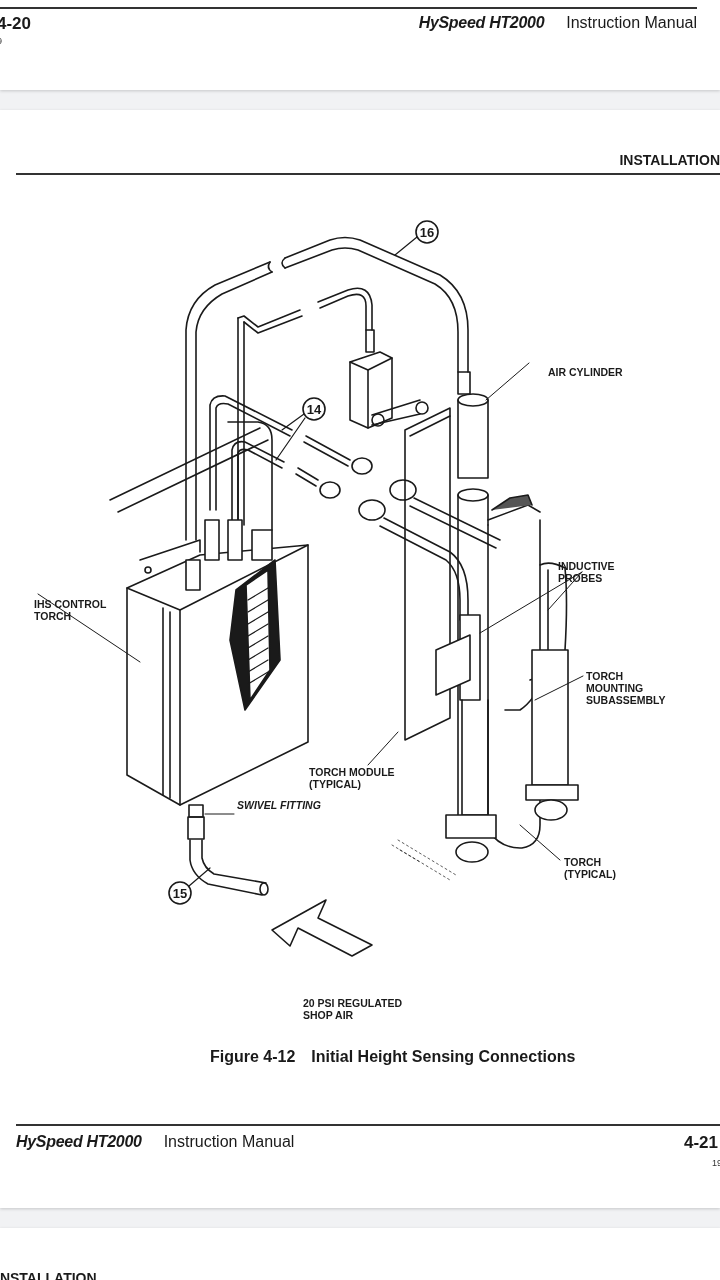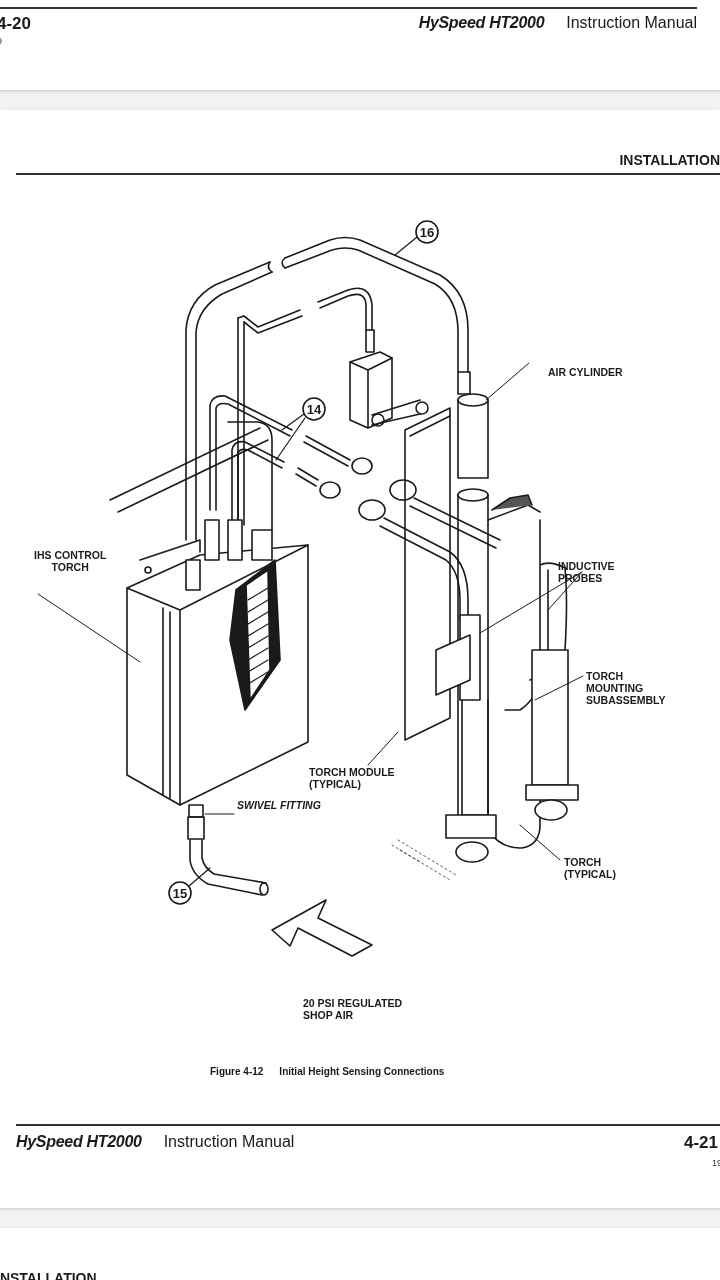--- a/index.html
+++ b/index.html
@@ -12,21 +12,21 @@
 
   .rule { position:absolute; height:2px; background:#333; }
   .hdr-pagenum { position:absolute; font-weight:bold; font-size:17px; }
   .hdr-small { position:absolute; font-size:9px; color:#333; }
   .manual-title { position:absolute; font-size:16px; white-space:nowrap; }
   .manual-title .brand { font-weight:bold; font-style:italic; letter-spacing:-0.3px; margin-right:22px; }
   .section-title { position:absolute; font-weight:bold; font-size:14px; white-space:nowrap; }
 
   svg.figure { position:absolute; left:0; top:0; width:720px; }
   .callout { position:absolute; font-weight:bold; font-size:10.5px; line-height:12px; color:#1a1a1a; white-space:nowrap; }
-  .fig-caption { position:absolute; font-weight:bold; font-size:10px; white-space:nowrap;margin-top:18px; }
+  .fig-caption { position:absolute; font-weight:bold; font-size:16px; white-space:nowrap; }
   .fig-caption span + span { margin-left:16px; }
 </style>
 </head>
 <body>
 
 <div class="page" id="page-top">
   <div class="rule" style="left:0;top:17px;width:697px;"></div>
   <div class="hdr-pagenum" style="left:-3px;top:24px;">4-20</div>
   <div class="hdr-small" style="left:-3px;top:46px;">9</div>
   <div class="manual-title" style="right:23px;top:24px;">
@@ -175,21 +175,21 @@
       <path d="M38,594 L140,662"></path>
       <path d="M582,572 L480,633 M582,572 L548,610"></path>
       <path d="M583,676 L535,700"></path>
       <path d="M368,765 L398,732"></path>
       <path d="M205,814 L234,814"></path>
       <path d="M560,860 L520,825"></path>
     </g>
   </svg>
 
   <div class="callout" style="left:548px;top:246px;margin-top:10px;">AIR CYLINDER</div>
-  <div class="callout" style="left:34px;top:439px;text-align:center;">
+  <div class="callout" style="left:34px;top:488px;">
     <div>IHS CONTROL</div>
     <div>TORCH</div>
   </div>
   <div class="callout" style="left:558px;top:450px;">
     <div>INDUCTIVE</div>
     <div>PROBES</div>
   </div>
   <div class="callout" style="left:586px;top:560px;">
     <div>TORCH</div>
     <div>MOUNTING</div>

